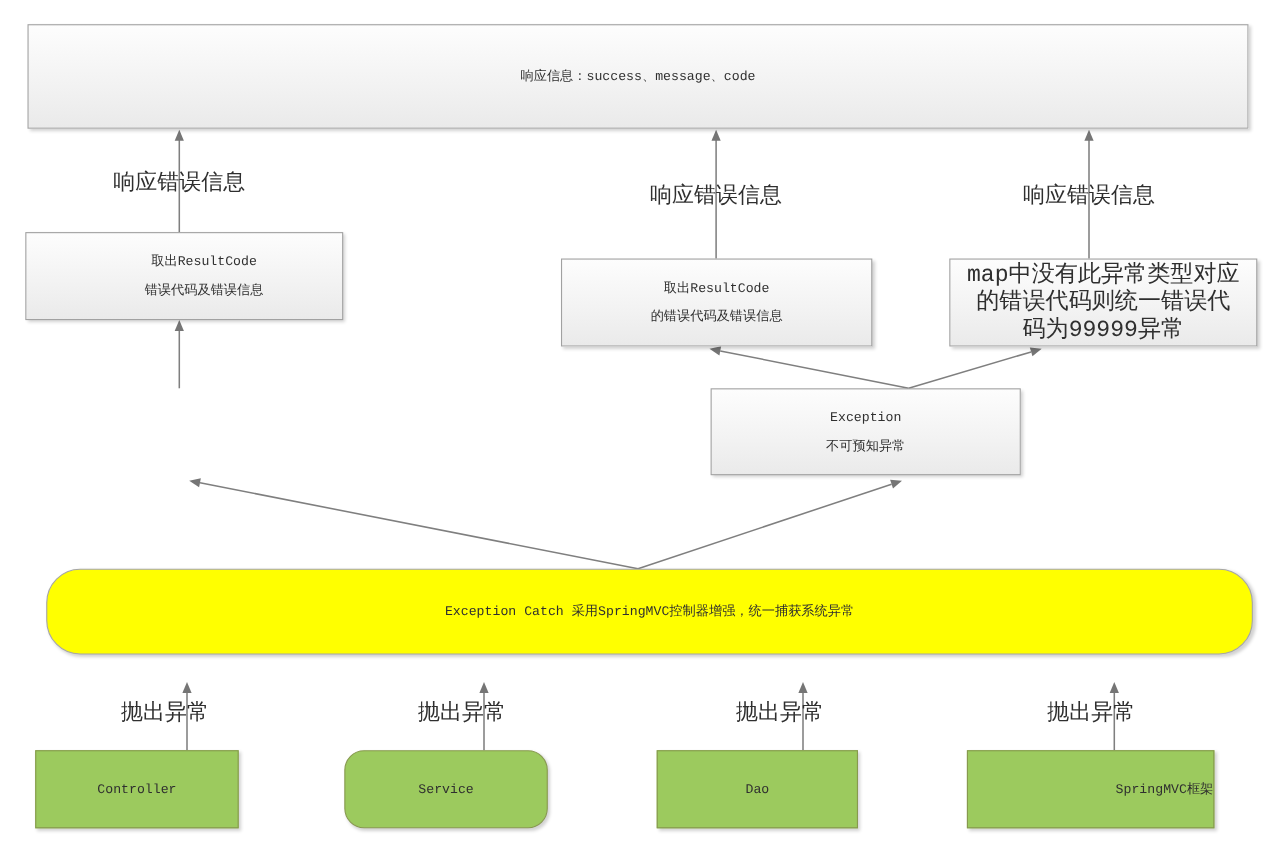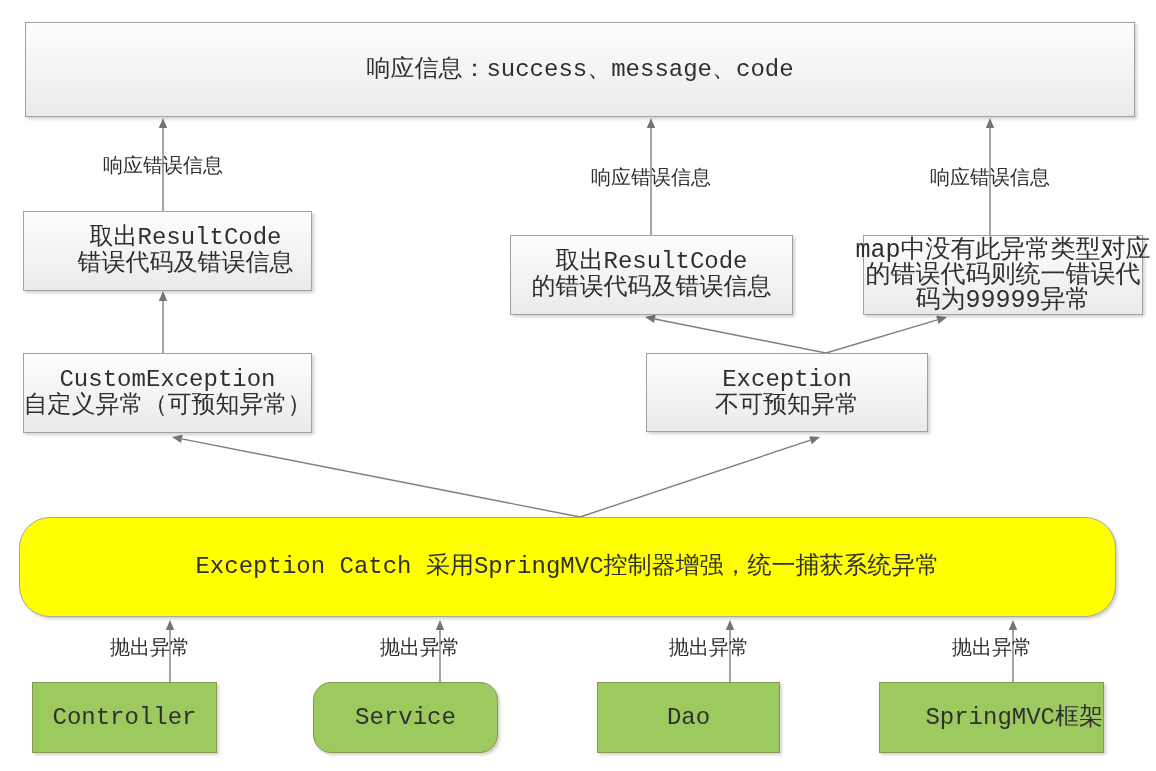--- a/index.html
+++ b/index.html
@@ -14,46 +14,46 @@
   #edges{position:absolute;left:0;top:0;pointer-events:none;}
   .box{
     position:absolute;
     box-sizing:border-box;
     display:flex;flex-direction:column;
     align-items:center;justify-content:center;
     text-align:center;
     border:1.6px solid #a1a1a1;
     background:linear-gradient(to bottom,#fdfdfd 0%,#f3f3f3 55%,#eaeaea 100%);
     box-shadow:2px 2px 3px rgba(0,0,0,0.18);
-    font-size:24px;line-height:26px;
+    font-size:12px;line-height:26px;
     white-space:nowrap;
   }
   .box.yellow{
     background:#ffff00;
     border-color:#a6a6a6;
   }
   .box.green{
     background:#9cca5e;
     border-color:#87994e;
   }
-  .box.three-line{font-size:25px;line-height:25px;}
+  .box.three-line{font-size:21px;line-height:25px;}
   .edge-label{
     position:absolute;
     transform:translate(-50%,-50%);
     font-size:20px;
     white-space:nowrap;
   }
   
   #response-box{left:25px;top:22px;width:1110px;height:95px;}
   #result-code-box{left:23px;top:211px;width:289px;height:80px;padding-left:36px;}
   #map-found-box{left:510px;top:235px;width:283px;height:80px;}
   #map-missing-box{left:863px;top:235px;width:280px;height:80px;}
   #custom-exception-box{left:23px;top:353px;width:289px;height:80px;}
   #exception-box{left:646px;top:353px;width:282px;height:79px;}
-  #catch-box{left:19px;top:517px;width:1097px;height:100px;border-radius:31px;}
+  #catch-box{left:42px;top:517px;width:1097px;height:78px;border-radius:31px;}
   #controller-box{left:32px;top:682px;width:185px;height:71px;}
   #service-box{left:313px;top:682px;width:185px;height:71px;border-radius:18px;}
   #dao-box{left:597px;top:682px;width:183px;height:71px;}
   #springmvc-box{left:879px;top:682px;width:225px;height:71px;align-items:flex-end;}
   
   #resp-err-label-1{left:163px;top:165px;}
   #resp-err-label-2{left:651px;top:177px;}
   #resp-err-label-3{left:990px;top:177px;}
   #throw-label-1{left:150px;top:647px;}
   #throw-label-2{left:420px;top:647px;}
@@ -131,24 +131,20 @@
     <div>取出ResultCode</div>
     <div>的错误代码及错误信息</div>
   </div>
 
   <div class="box three-line" id="map-missing-box">
     <div>map中没有此异常类型对应</div>
     <div>的错误代码则统一错误代</div>
     <div>码为99999异常</div>
   </div>
 
-  <div class="box" id="custom-exception-box">
-    <div>CustomException</div>
-    <div>自定义异常（可预知异常）</div>
-  </div>
 
   <div class="box" id="exception-box">
     <div>Exception</div>
     <div>不可预知异常</div>
   </div>
 
   <div class="box yellow" id="catch-box">
     <div>Exception Catch 采用SpringMVC控制器增强，统一捕获系统异常</div>
   </div>
 

